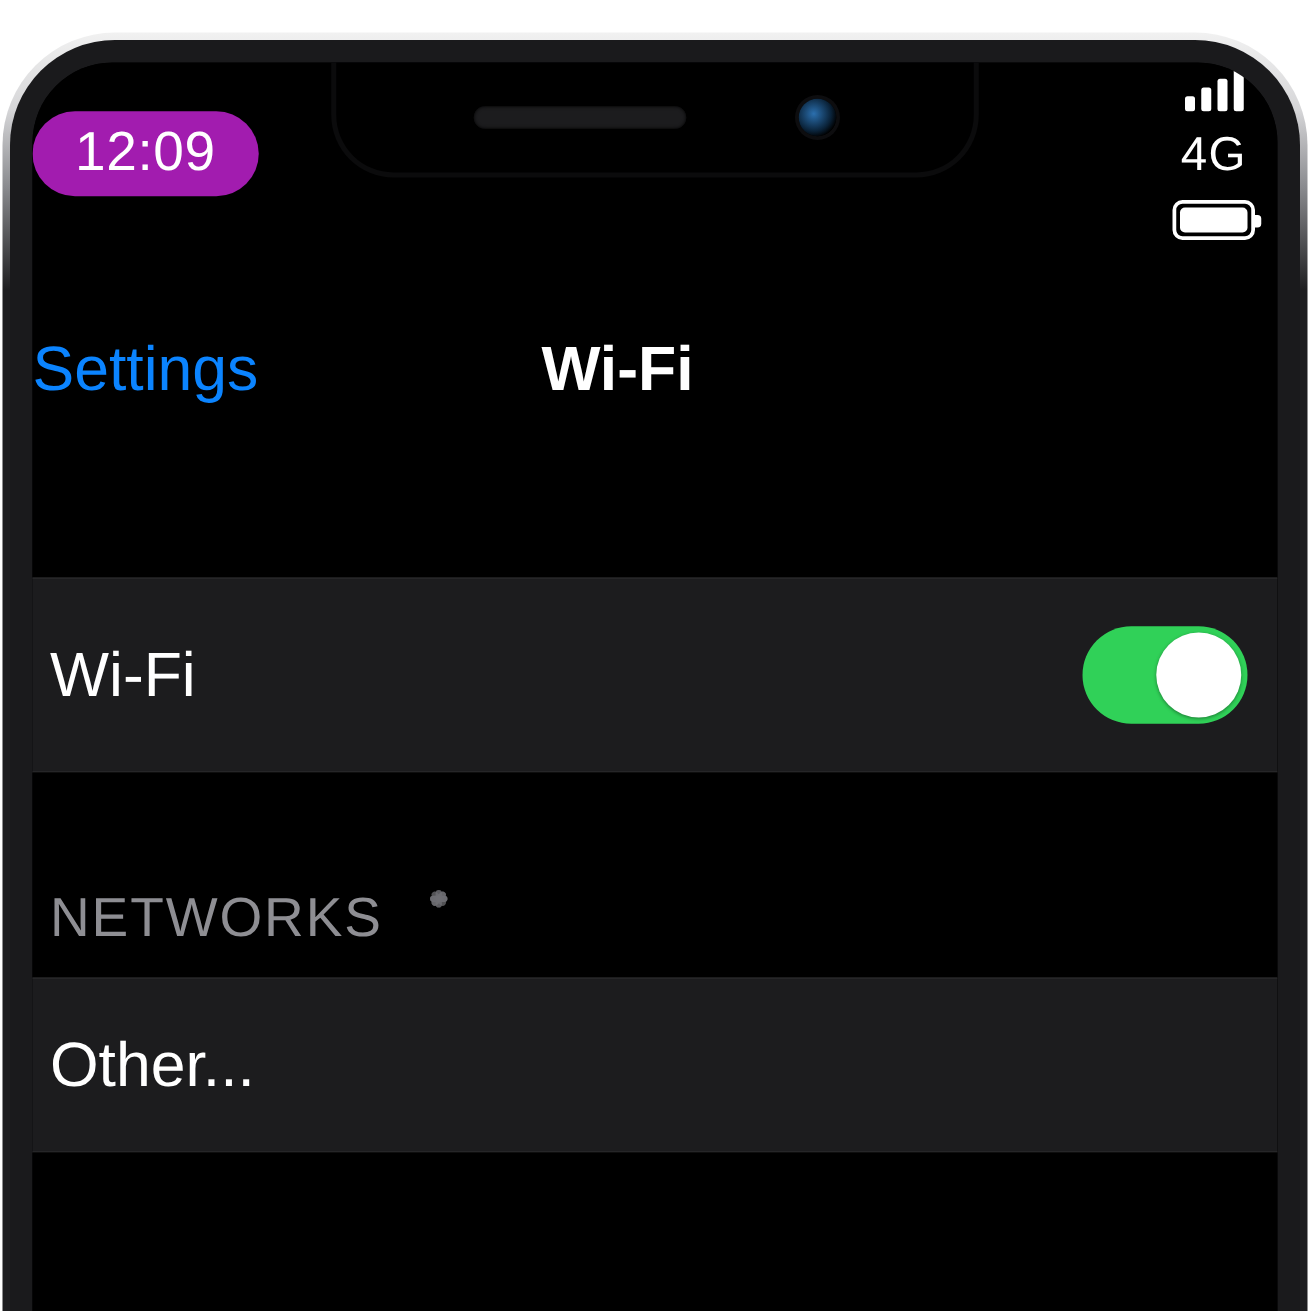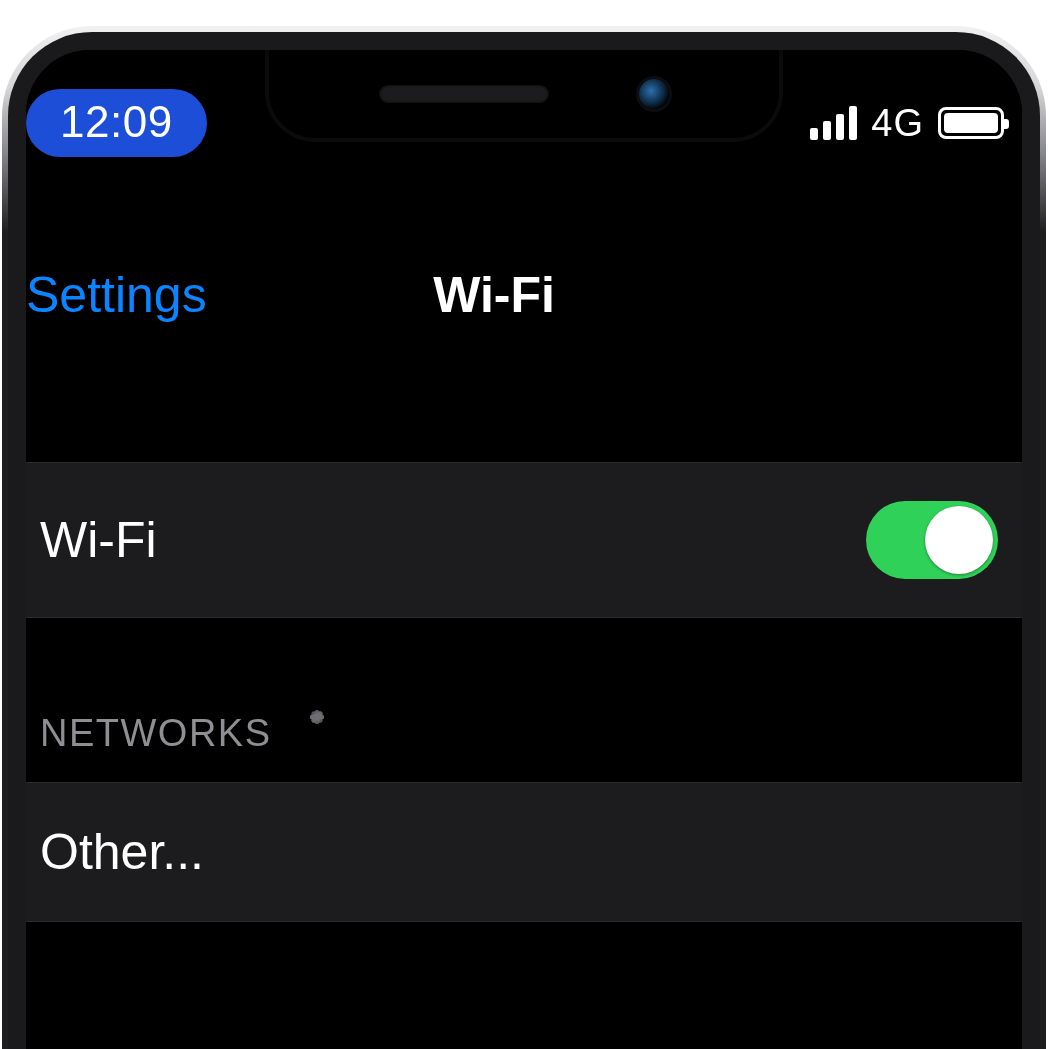--- a/index.html
+++ b/index.html
@@ -88,32 +88,33 @@
       left: 0;
       right: 0;
       height: 78px;
       display: flex;
       justify-content: space-between;
       align-items: center;
       padding-left: 60px;
       padding-right: 18px;
     }
     .time-pill {
-      background: #1d4ed8;
+      background: #a21caf;
       color: #fff;
       font-size: 44px;
       font-weight: 500;
       padding: 8px 34px 10px 34px;
       border-radius: 40px;
       letter-spacing: 0.5px;
     }
     .status-right {
       display: flex;
       align-items: center;
       gap: 14px;
+      flex-direction: column;
     }
     .signal {
       display: flex;
       align-items: flex-end;
       gap: 5px;
       height: 34px;
     }
     .signal .b {
       width: 8px;
       background: #fff;
@@ -226,21 +227,21 @@
 
     
     .section-header {
       position: absolute;
       top: 660px;
       left: 74px;
       display: flex;
       align-items: center;
       gap: 22px;
       color: #8e8e93;
-      font-size: 38px;
+      font-size: 44px;
       letter-spacing: 1.5px;
       font-weight: 400;
       justify-content: center;
     }
     .spinner {
       width: 46px;
       height: 46px;
       position: relative;
     }
     .spinner .tick {

